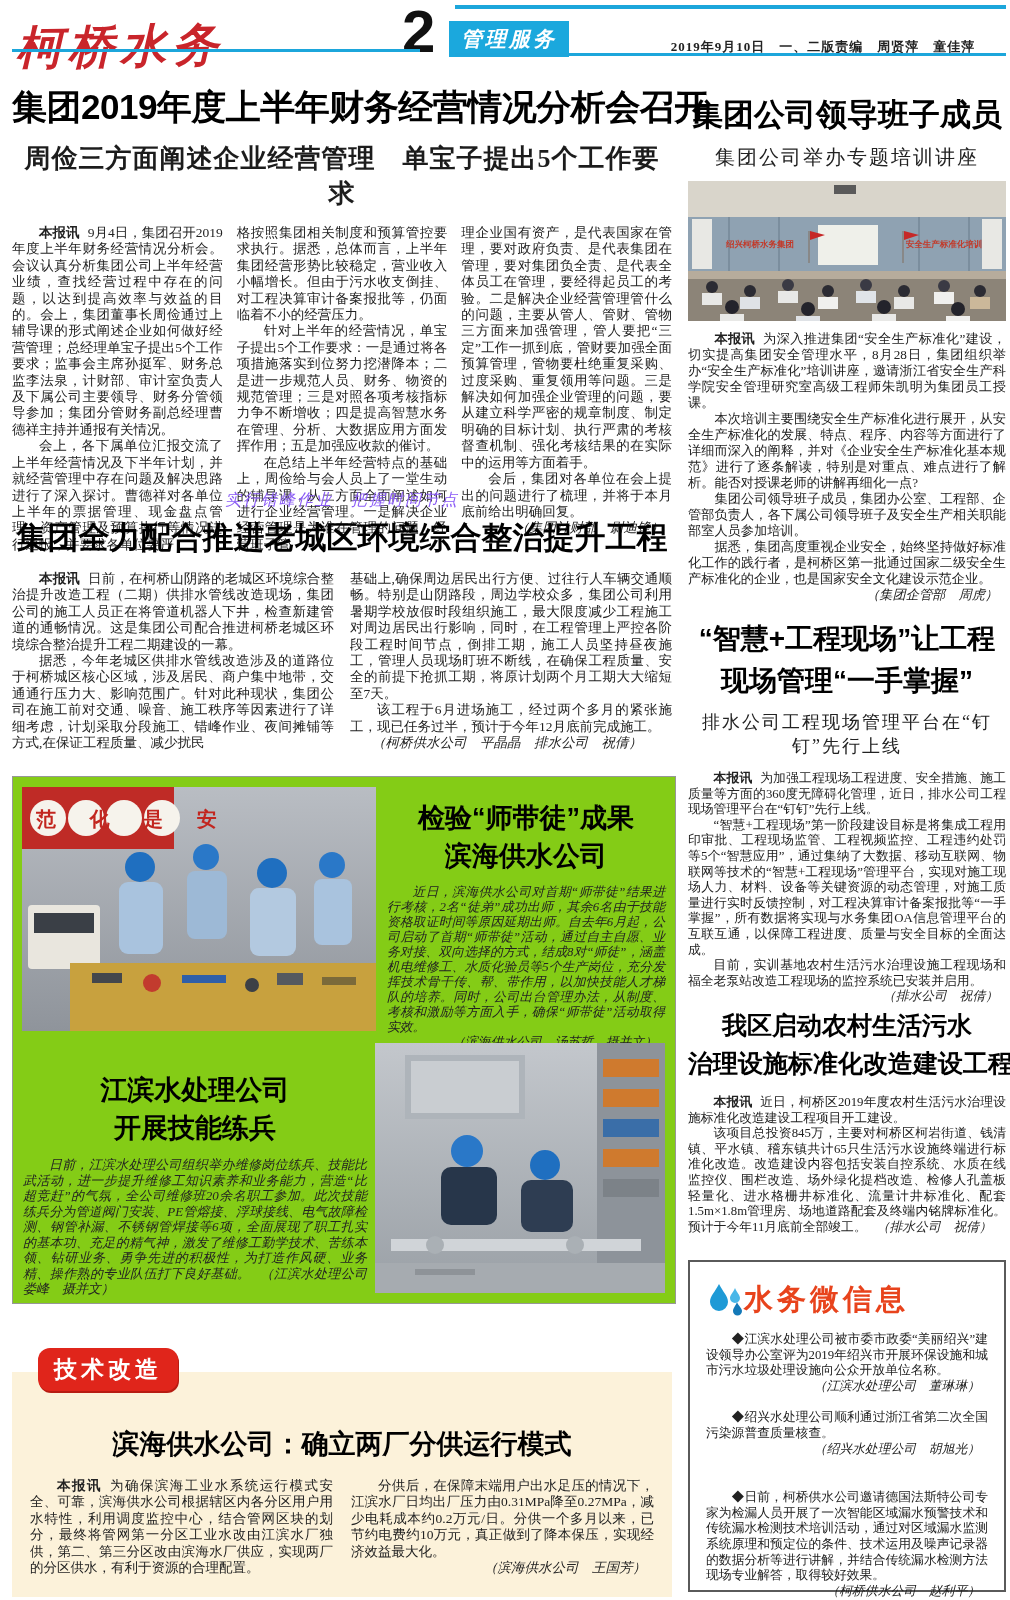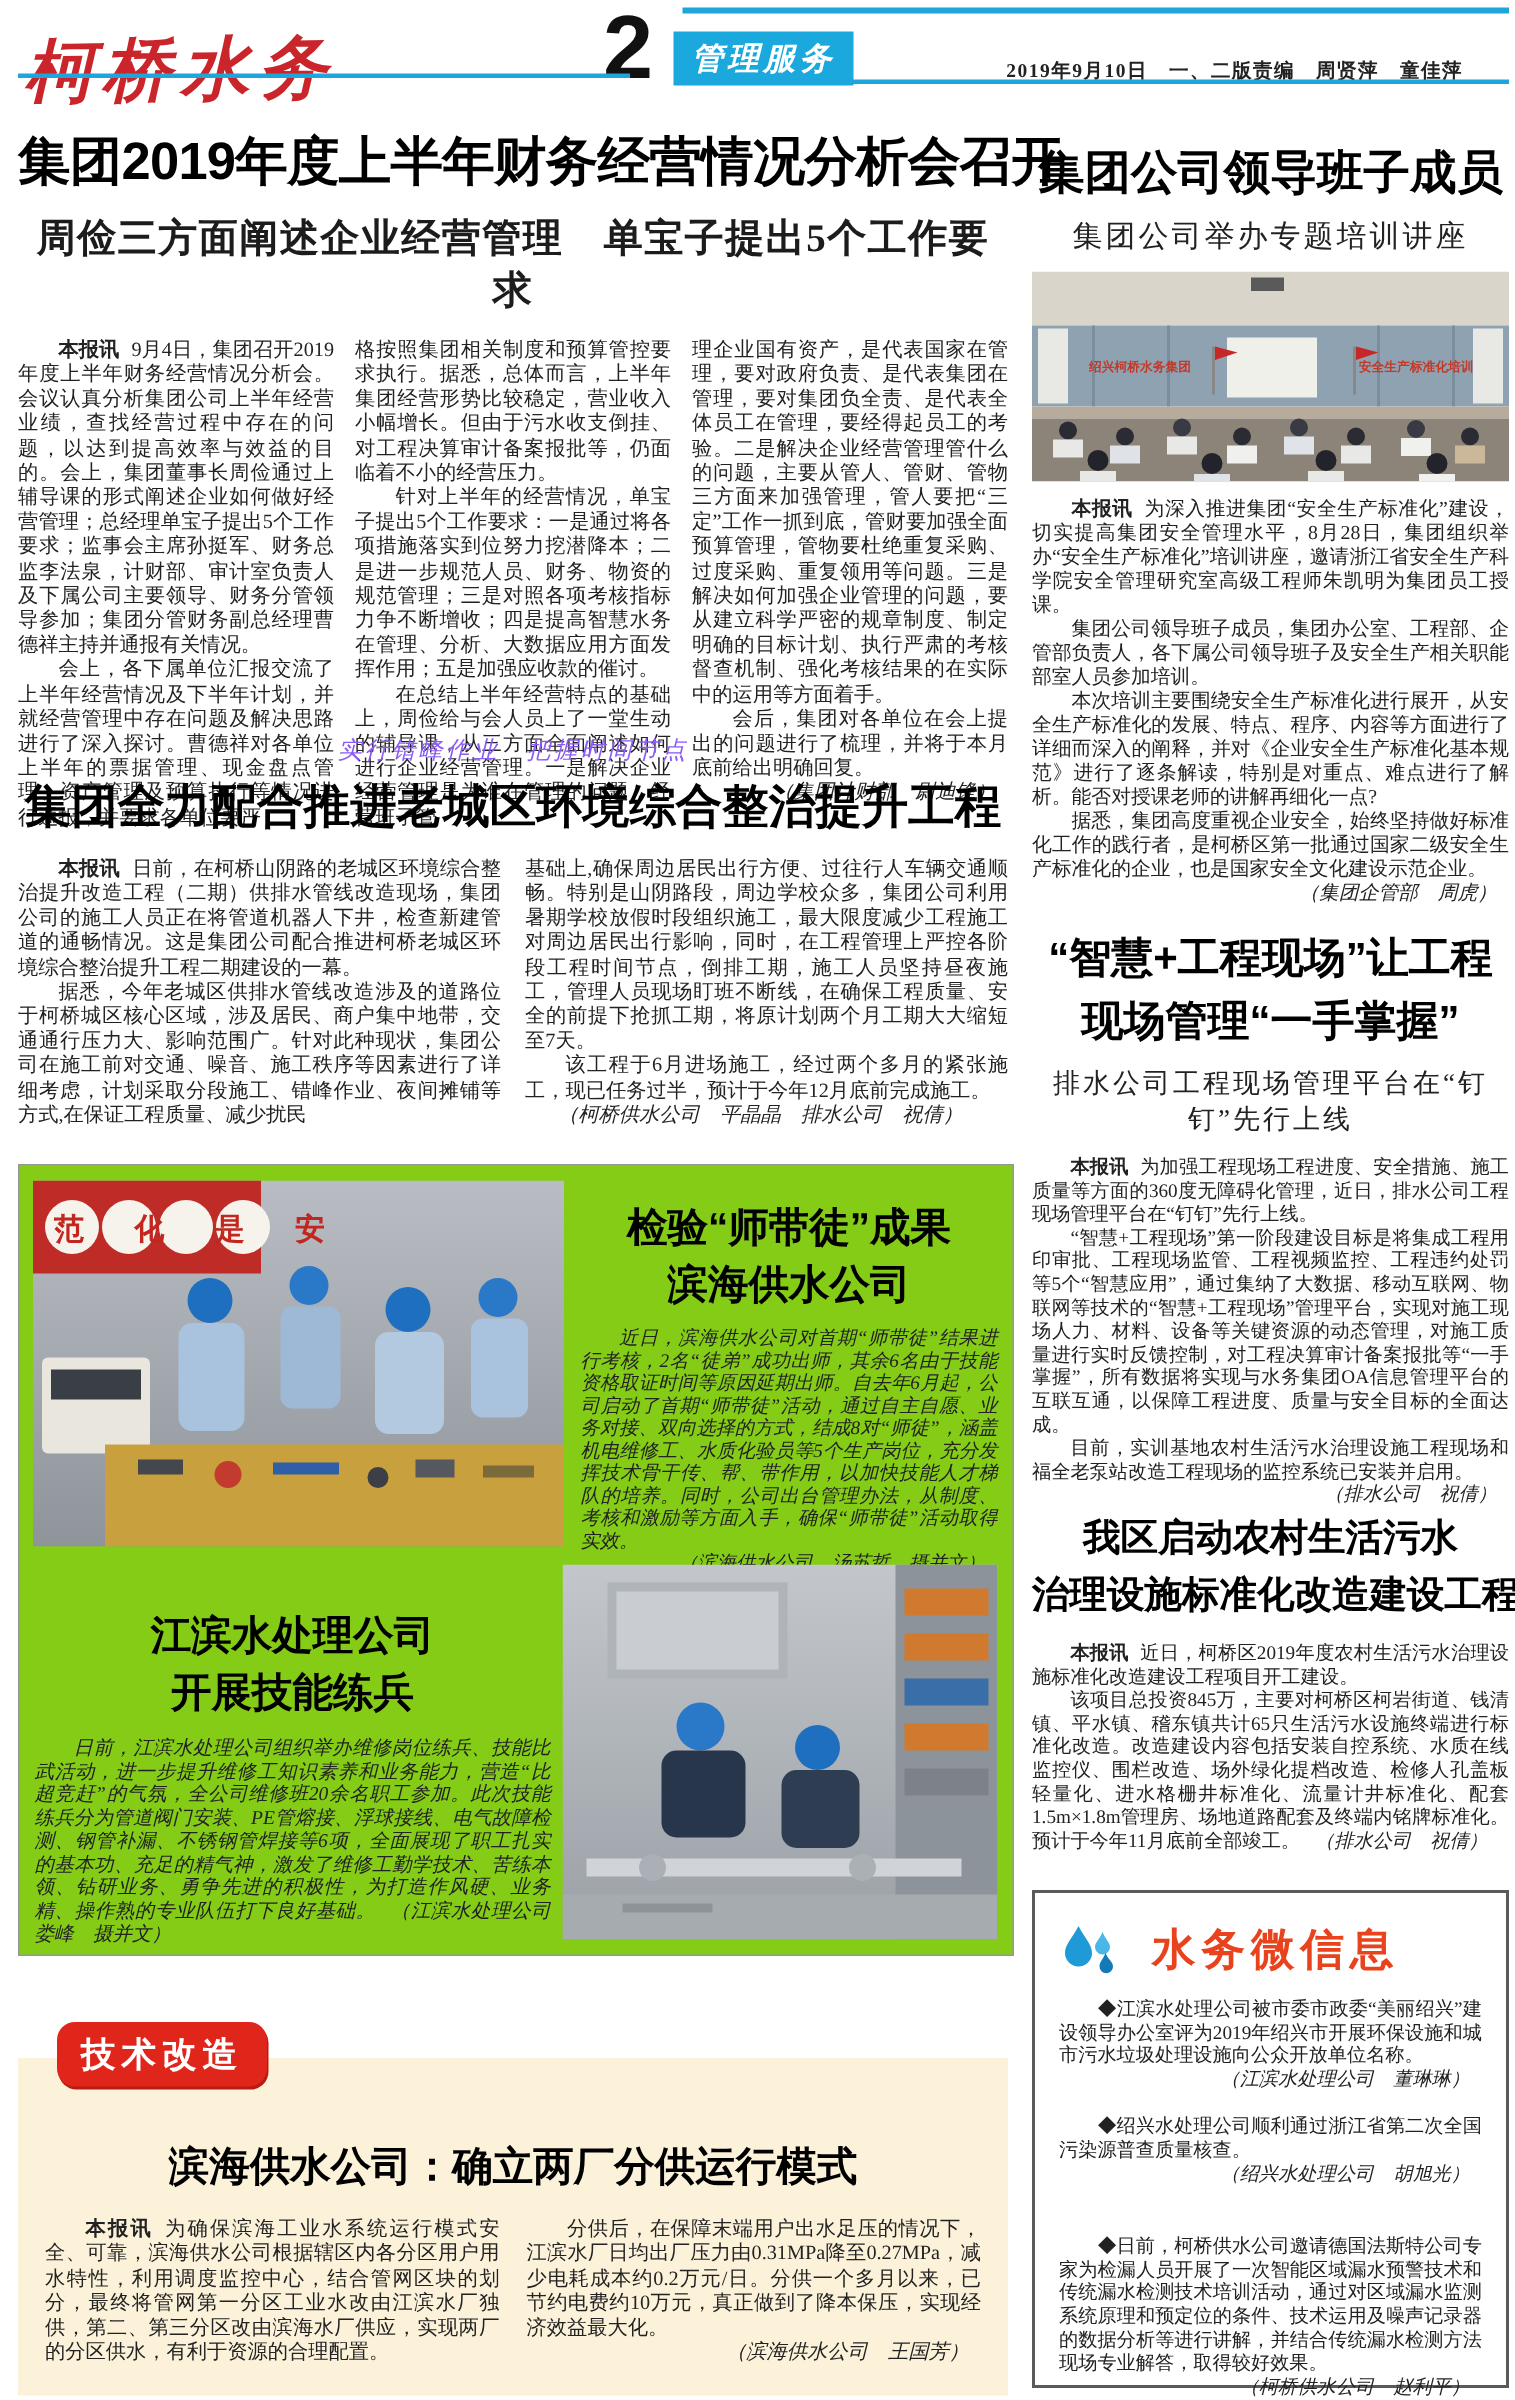--- a/index.html
+++ b/index.html
@@ -239,22 +239,22 @@
       <circle cx="120" cy="128" r="7" fill="#23232b"></circle>
         <rect x="108" y="135" width="24" height="5" fill="#dfe2e6"></rect>
       <circle cx="196" cy="126" r="7" fill="#23232b"></circle>
         <rect x="184" y="133" width="24" height="7" fill="#e8e8e6"></rect>
       <circle cx="270" cy="128" r="7" fill="#23232b"></circle>
         <rect x="258" y="135" width="24" height="5" fill="#f0f0ee"></rect>
     </svg>
 
     <div class="bodytext small" style="margin-top:10px;">
       <p class="para"><b class="lead">本报讯</b><span>为深入推进集团“安全生产标准化”建设，切实提高集团安全管理水平，8月28日，集团组织举办“安全生产标准化”培训讲座，邀请浙江省安全生产科学院安全管理研究室高级工程师朱凯明为集团员工授课。</span></p>
+      <p class="para">本次培训主要围绕安全生产标准化进行展开，从安全生产标准化的发展、特点、程序、内容等方面进行了详细而深入的阐释，并对《企业安全生产标准化基本规范》进行了逐条解读，特别是对重点、难点进行了解析。能否对授课老师的讲解再细化一点?</p>
       <p class="para">集团公司领导班子成员，集团办公室、工程部、企管部负责人，各下属公司领导班子及安全生产相关职能部室人员参加培训。</p>
-      <p class="para">本次培训主要围绕安全生产标准化进行展开，从安全生产标准化的发展、特点、程序、内容等方面进行了详细而深入的阐释，并对《企业安全生产标准化基本规范》进行了逐条解读，特别是对重点、难点进行了解析。能否对授课老师的讲解再细化一点?</p>
       <p class="para">据悉，集团高度重视企业安全，始终坚持做好标准化工作的践行者，是柯桥区第一批通过国家二级安全生产标准化的企业，也是国家安全文化建设示范企业。</p>
       <p class="para noindent byline">（集团企管部　周虎）</p>
     </div>
   </div>
 
   <div class="abs" style="left:688px;top:618px;width:318px;">
     <div class="hl rh2">“智慧+工程现场”让工程</div>
     <div class="hl rh2">现场管理“一手掌握”</div>
     <div class="rsub" style="font-size:18px;">排水公司工程现场管理平台在“钉钉”先行上线</div>
     <div class="bodytext tiny" style="margin-top:12px;">
@@ -268,21 +268,21 @@
   <div class="abs" style="left:688px;top:1006px;width:318px;">
     <div class="hl rh3">我区启动农村生活污水</div>
     <div class="hl rh3">治理设施标准化改造建设工程</div>
     <div class="bodytext tiny" style="margin-top:12px;">
       <p class="para"><b class="lead">本报讯</b><span>近日，柯桥区2019年度农村生活污水治理设施标准化改造建设工程项目开工建设。</span></p>
       <p class="para"><span>该项目总投资845万，主要对柯桥区柯岩街道、钱清镇、平水镇、稽东镇共计65只生活污水设施终端进行标准化改造。改造建设内容包括安装自控系统、水质在线监控仪、围栏改造、场外绿化提档改造、检修人孔盖板轻量化、进水格栅井标准化、流量计井标准化、配套1.5m×1.8m管理房、场地道路配套及终端内铭牌标准化。预计于今年11月底前全部竣工。</span><span class="byline-inline">（排水公司　祝倩）</span></p>
     </div>
   </div>
 
   <div class="abs infobox" style="left:688px;top:1260px;width:318px;height:332px;box-sizing:border-box;padding:14px 16px;">
-    <div style="display:flex;align-items:center;gap:24px;margin-top:4px;">
+    <div style="display:flex;align-items:center;gap:0;margin-top:4px;">
       <svg width="38" height="36" viewBox="0 0 38 36">
         <path d="M13 2 C9 10 4 14 4 20 a9 9 0 0 0 18 0 C22 14 17 10 13 2 Z" fill="#1e9ad6"></path>
         <path d="M29 6 C27 11 24 13 24 16 a5 5 0 0 0 10 0 C34 13 31 11 29 6 Z" fill="#49b7e8"></path>
         <path d="M31 20 C29.5 24 27 26 27 29 a4.5 4.5 0 0 0 9 0 C36 26 32.5 24 31 20 Z" fill="#1479b8"></path>
       </svg>
       <div class="infotitle">水务微信息</div>
     </div>
     <div class="bodytext tiny" style="margin-top:10px;">
       <div class="infoitem">
         <p class="para">◆江滨水处理公司被市委市政委“美丽绍兴”建设领导办公室评为2019年绍兴市开展环保设施和城市污水垃圾处理设施向公众开放单位名称。</p>

